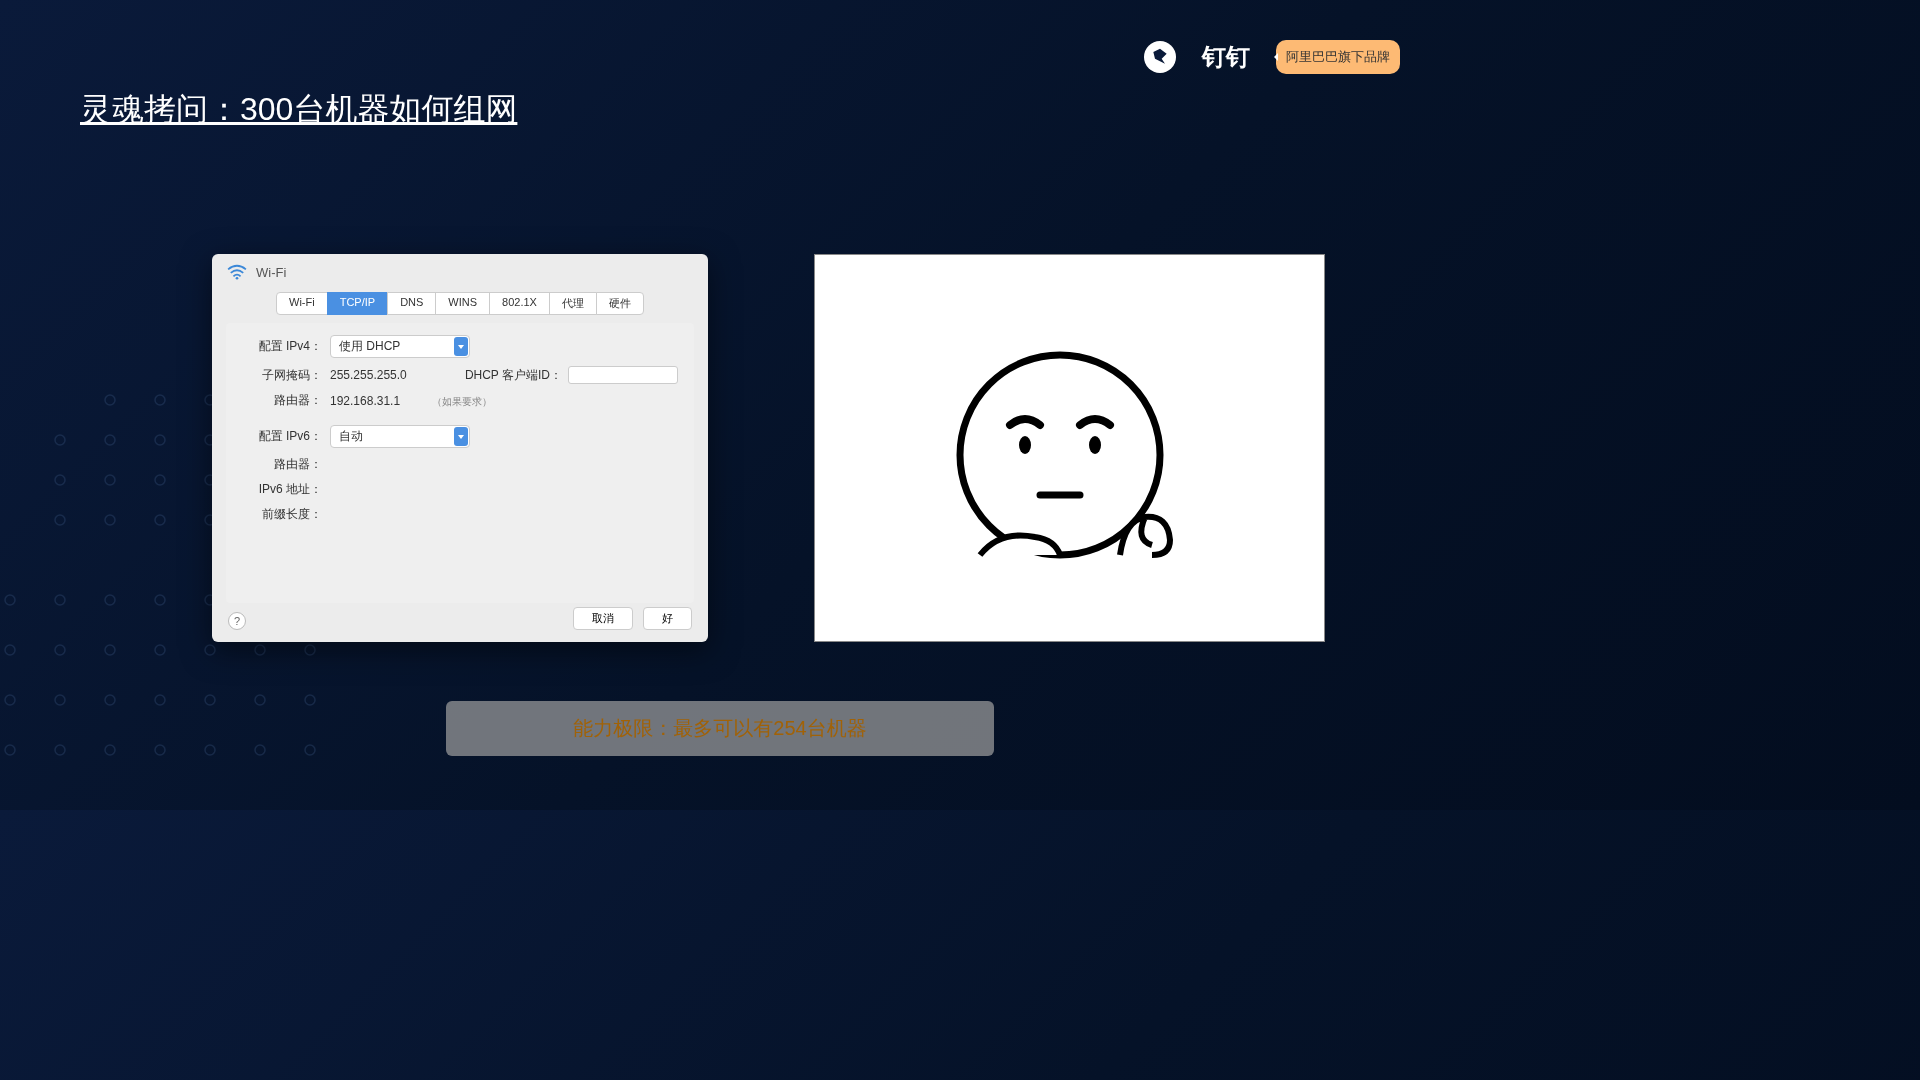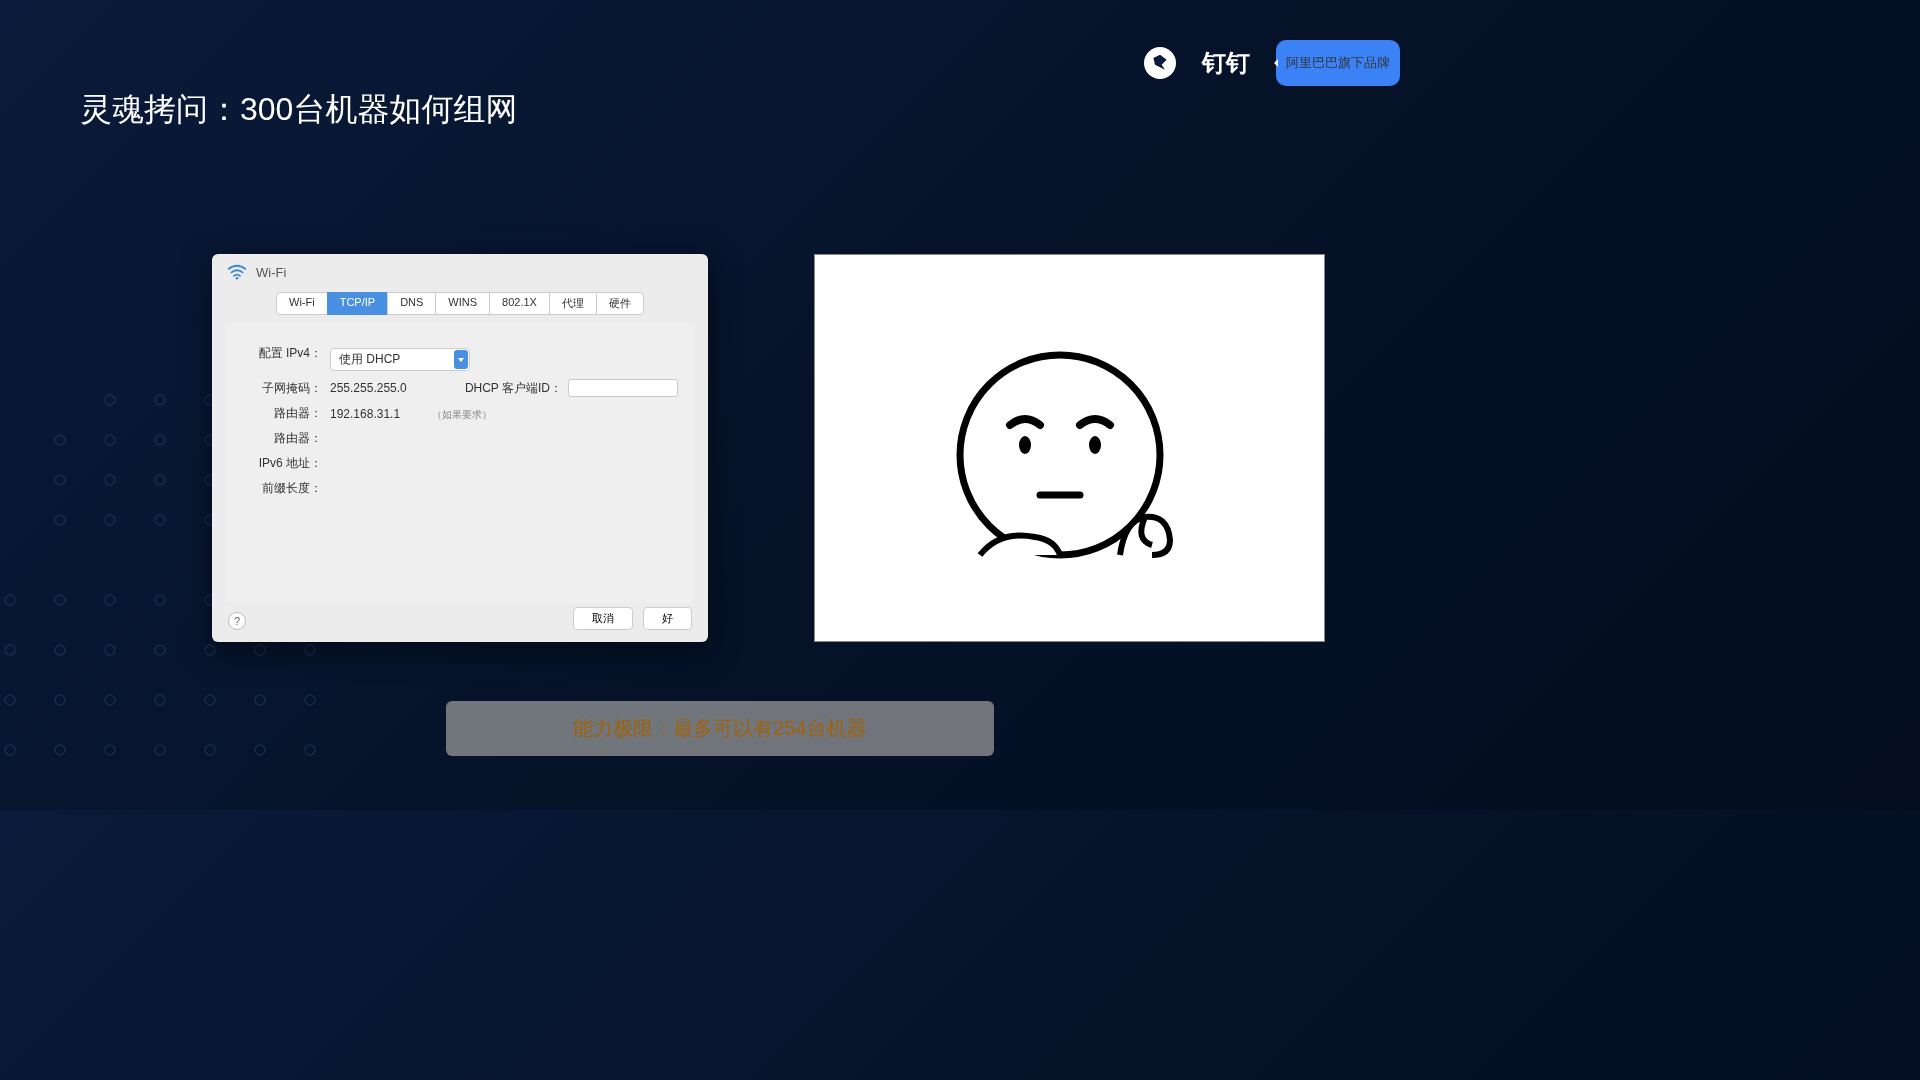--- a/index.html
+++ b/index.html
@@ -29,39 +29,40 @@
   gap: 26px;
 }
 .logo-circle {
   width: 32px; height: 32px;
   background: #fff;
   border-radius: 50%;
   display: flex; align-items: center; justify-content: center;
 }
 .logo-text { color: #fff; font-size: 24px; font-weight: bold; }
 .logo-badge {
-  background: #3b82f6; color: #333;
-  font-size: 13px; padding: 14px 10px;
+  background: #fdba74; color: #333;
+  font-size: 13px; padding: 8px 10px;
   border-radius: 10px;
   position: relative;
 }
 .logo-badge::before {
   content: '';
   position: absolute;
   left: -6px; top: 50%;
   transform: translateY(-50%);
   border: 4px solid transparent;
   border-right-color: #fff;
 }
 .title {
   position: absolute;
   top: 88px; left: 80px;
   color: #fff;
   font-size: 32px;
   font-weight: 400;
+  text-decoration: underline;
 }
 .mac-panel {
   position: absolute;
   top: 254px; left: 212px;
   width: 496px; height: 388px;
   background: #ececec;
   border-radius: 6px;
   box-shadow: 0 8px 30px rgba(0,0,0,0.5);
   font-size: 12px;
   color: #333;
@@ -102,21 +103,20 @@
 .select {
   background: #fff;
   border: 1px solid #ccc;
   border-radius: 4px;
   padding: 2px 8px;
   width: 140px;
   display: flex;
   justify-content: space-between;
   align-items: center;
   position: relative;
-  margin-top: 13px;
 }
 .select-caret {
   width: 14px; height: 14px;
   background: #4a90e2;
   border-radius: 3px;
   display: flex; align-items: center; justify-content: center;
   position: absolute; right: 1px; top: 1px; bottom: 1px;
   height: auto;
 }
 .select-caret::after {
@@ -293,20 +293,27 @@
         <span class="text-input"></span>
       </span>
     </div>
     <div class="row">
       <span class="label">路由器：</span>
       <span class="value">192.168.31.1</span>
       <span class="right" style="flex-direction:column;align-items:flex-end;margin-left:32px;">
         <span class="hint">（如果要求）</span>
       </span>
     </div>
+    <div class="row" style="margin-top:16px;">
+      <span class="label">配置 IPv6：</span>
+      <div class="select">
+        <span>自动</span>
+        <span class="select-caret"></span>
+      </div>
+    </div>
     <div class="row">
       <span class="label">路由器：</span>
     </div>
     <div class="row">
       <span class="label">IPv6 地址：</span>
     </div>
     <div class="row">
       <span class="label">前缀长度：</span>
     </div>
   </div>

